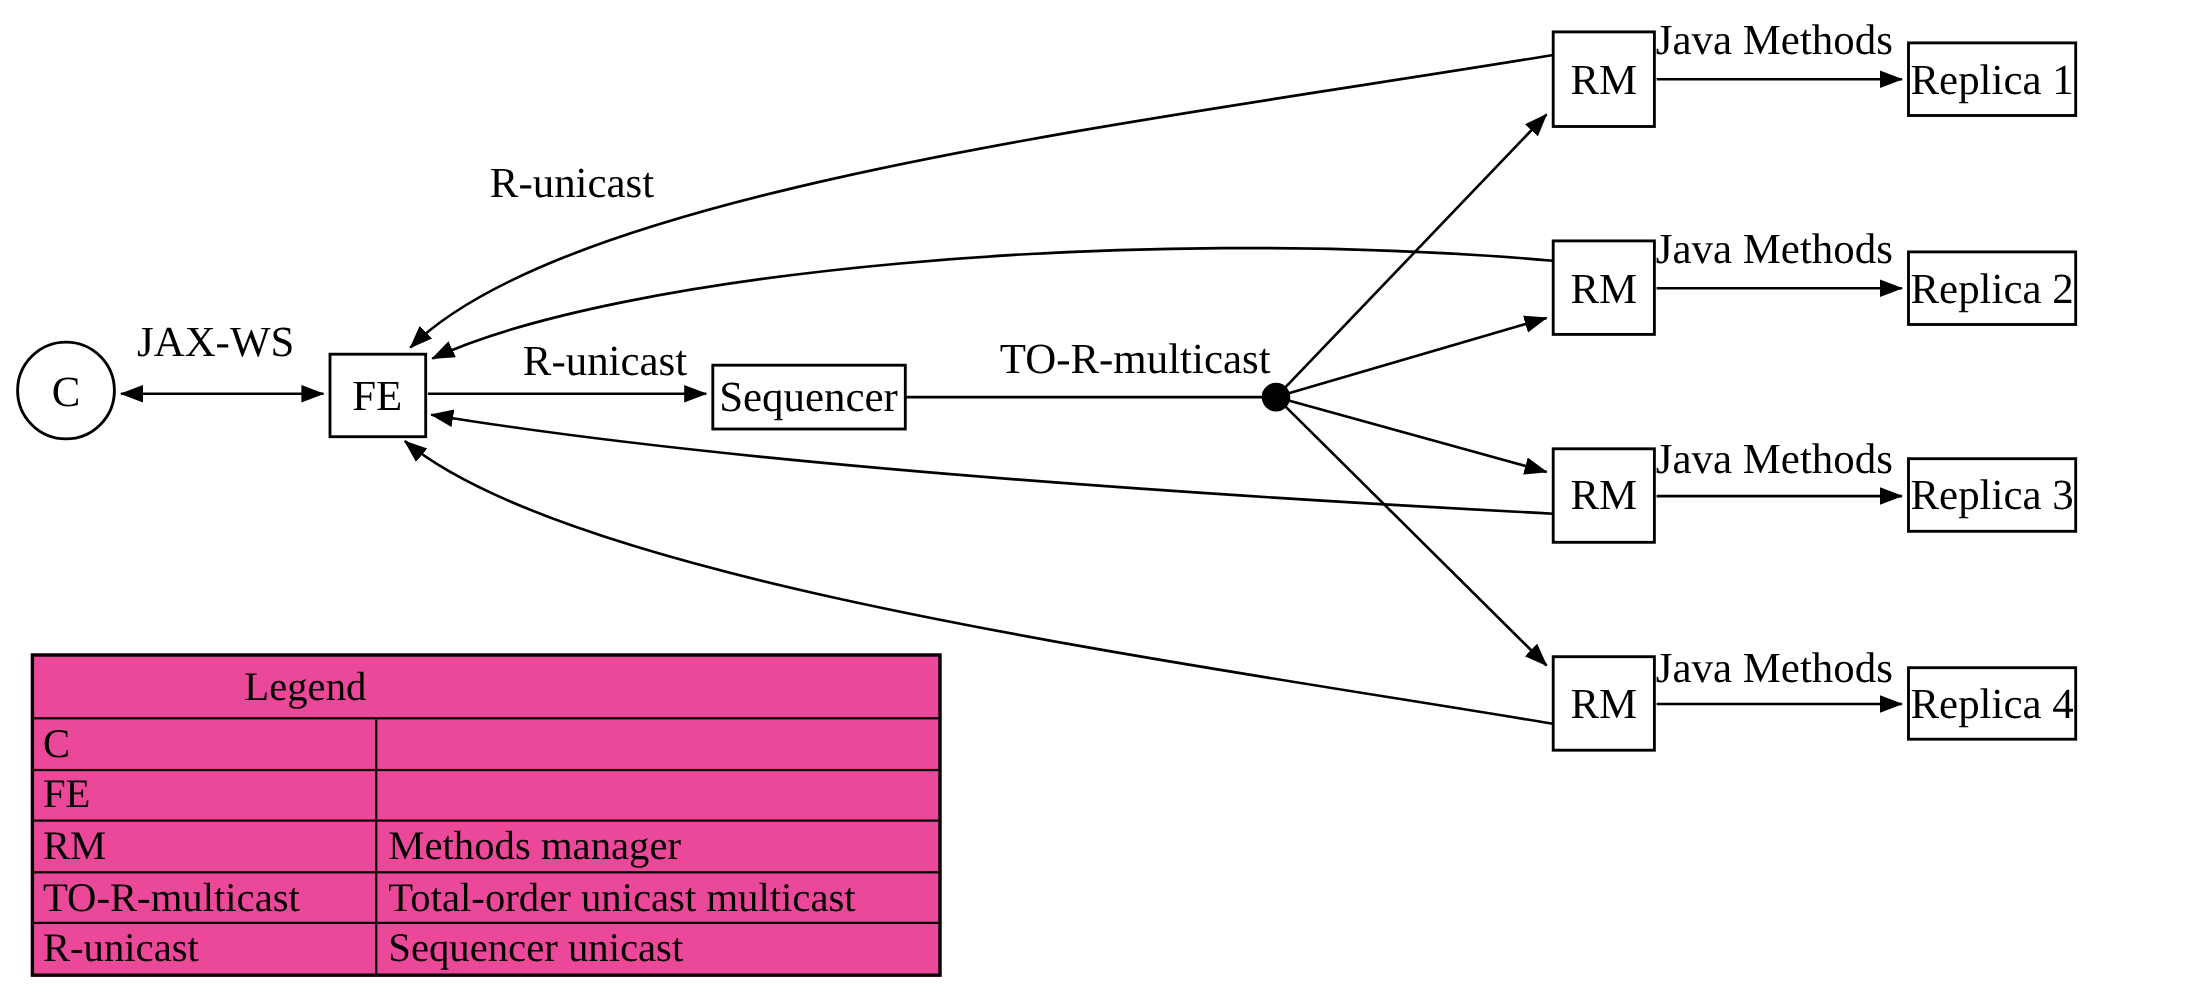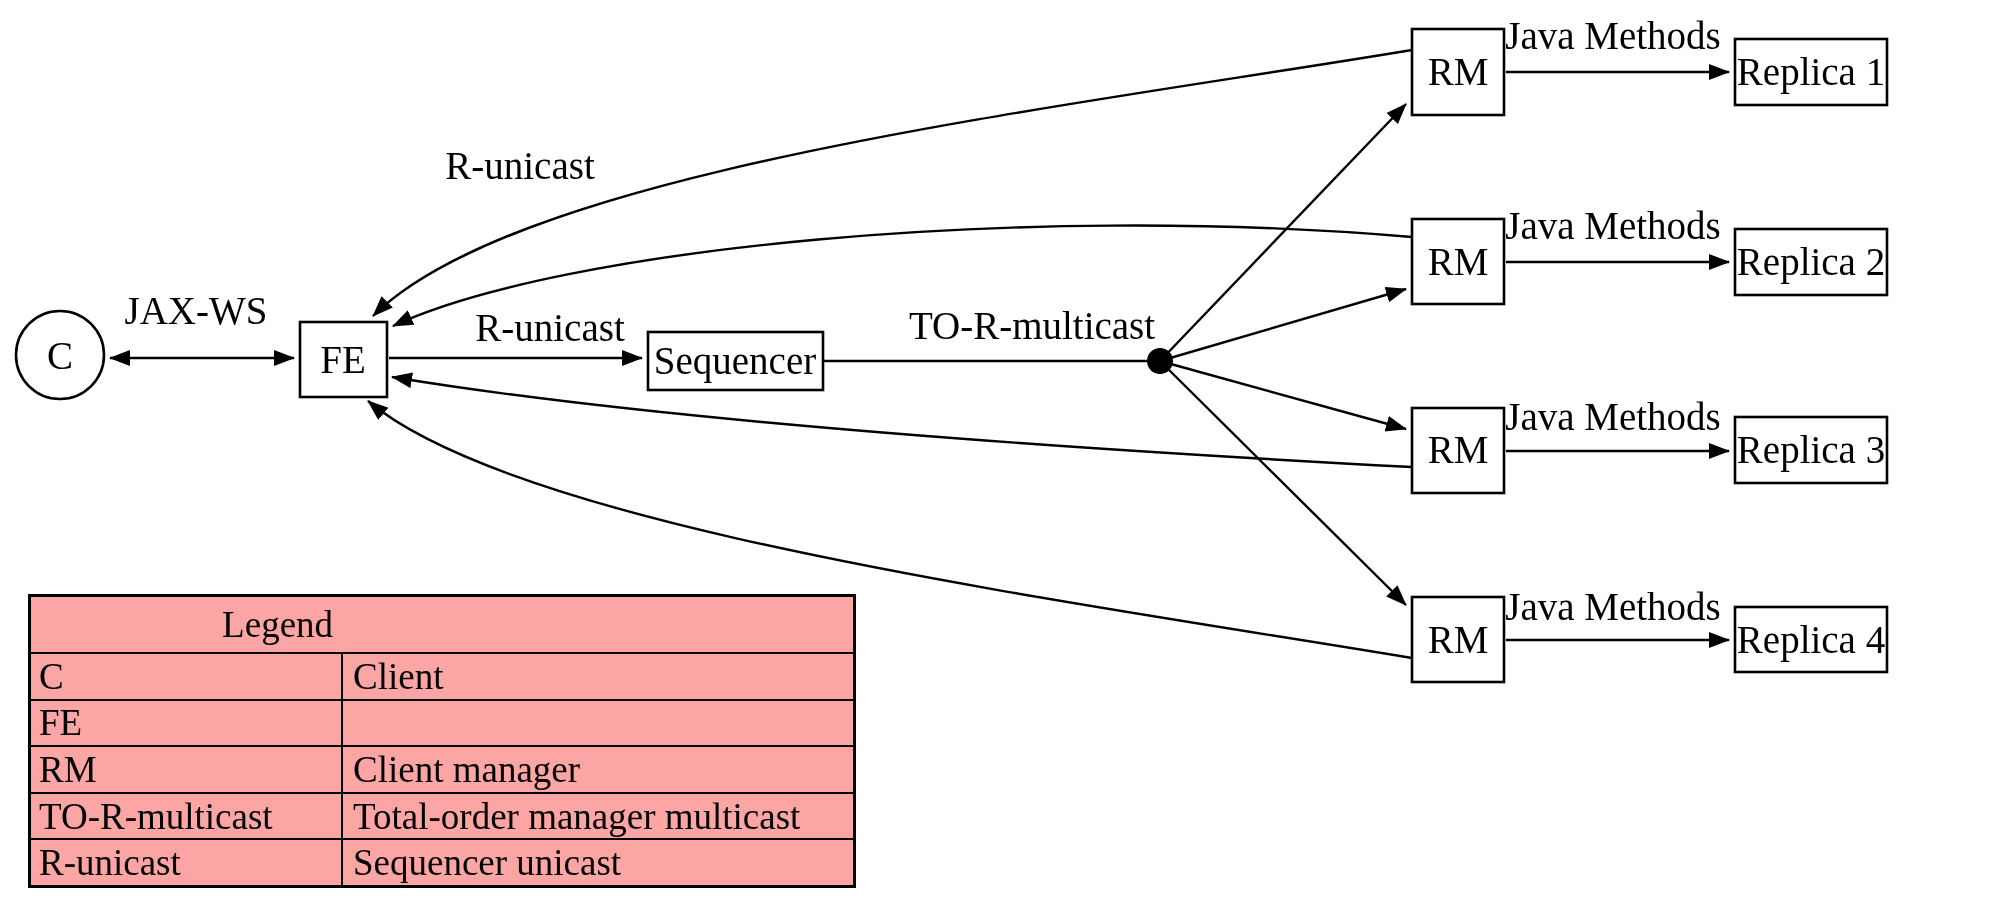--- a/index.html
+++ b/index.html
@@ -25,21 +25,21 @@
 
   
   .legend {
     position: absolute;
     left: 28px;
     top: 594px;
     width: 828px;
     height: 294px;
     box-sizing: border-box;
     border: 3px solid #000000;
-    background: #fca5a5;
+    background: #ec4899;
     display: flex;
     flex-direction: column;
     font-size: 37px;
     color: #000000;
   }
   .legend-header {
     height: 55px;
     flex: 0 0 55px;
     border-bottom: 2px solid #000000;
     display: flex;
@@ -145,32 +145,31 @@
     <text x="1613" y="620" text-anchor="middle">Java Methods</text>
   </svg>
 
   
   <div class="legend">
     <div class="legend-header">
       <span class="legend-title">Legend</span>
     </div>
     <div class="legend-row">
       <div class="legend-cell legend-abbr">C</div>
-      <div class="legend-cell legend-meaning">Client</div>
     </div>
     <div class="legend-row">
       <div class="legend-cell legend-abbr">FE</div>
     </div>
     <div class="legend-row">
       <div class="legend-cell legend-abbr">RM</div>
-      <div class="legend-cell legend-meaning">Client manager</div>
+      <div class="legend-cell legend-meaning">Methods manager</div>
     </div>
     <div class="legend-row">
       <div class="legend-cell legend-abbr">TO-R-multicast</div>
-      <div class="legend-cell legend-meaning">Total-order manager multicast</div>
+      <div class="legend-cell legend-meaning">Total-order unicast multicast</div>
     </div>
     <div class="legend-row">
       <div class="legend-cell legend-abbr">R-unicast</div>
       <div class="legend-cell legend-meaning">Sequencer unicast</div>
     </div>
   </div>
 
 </div>
 
 </body></html>

